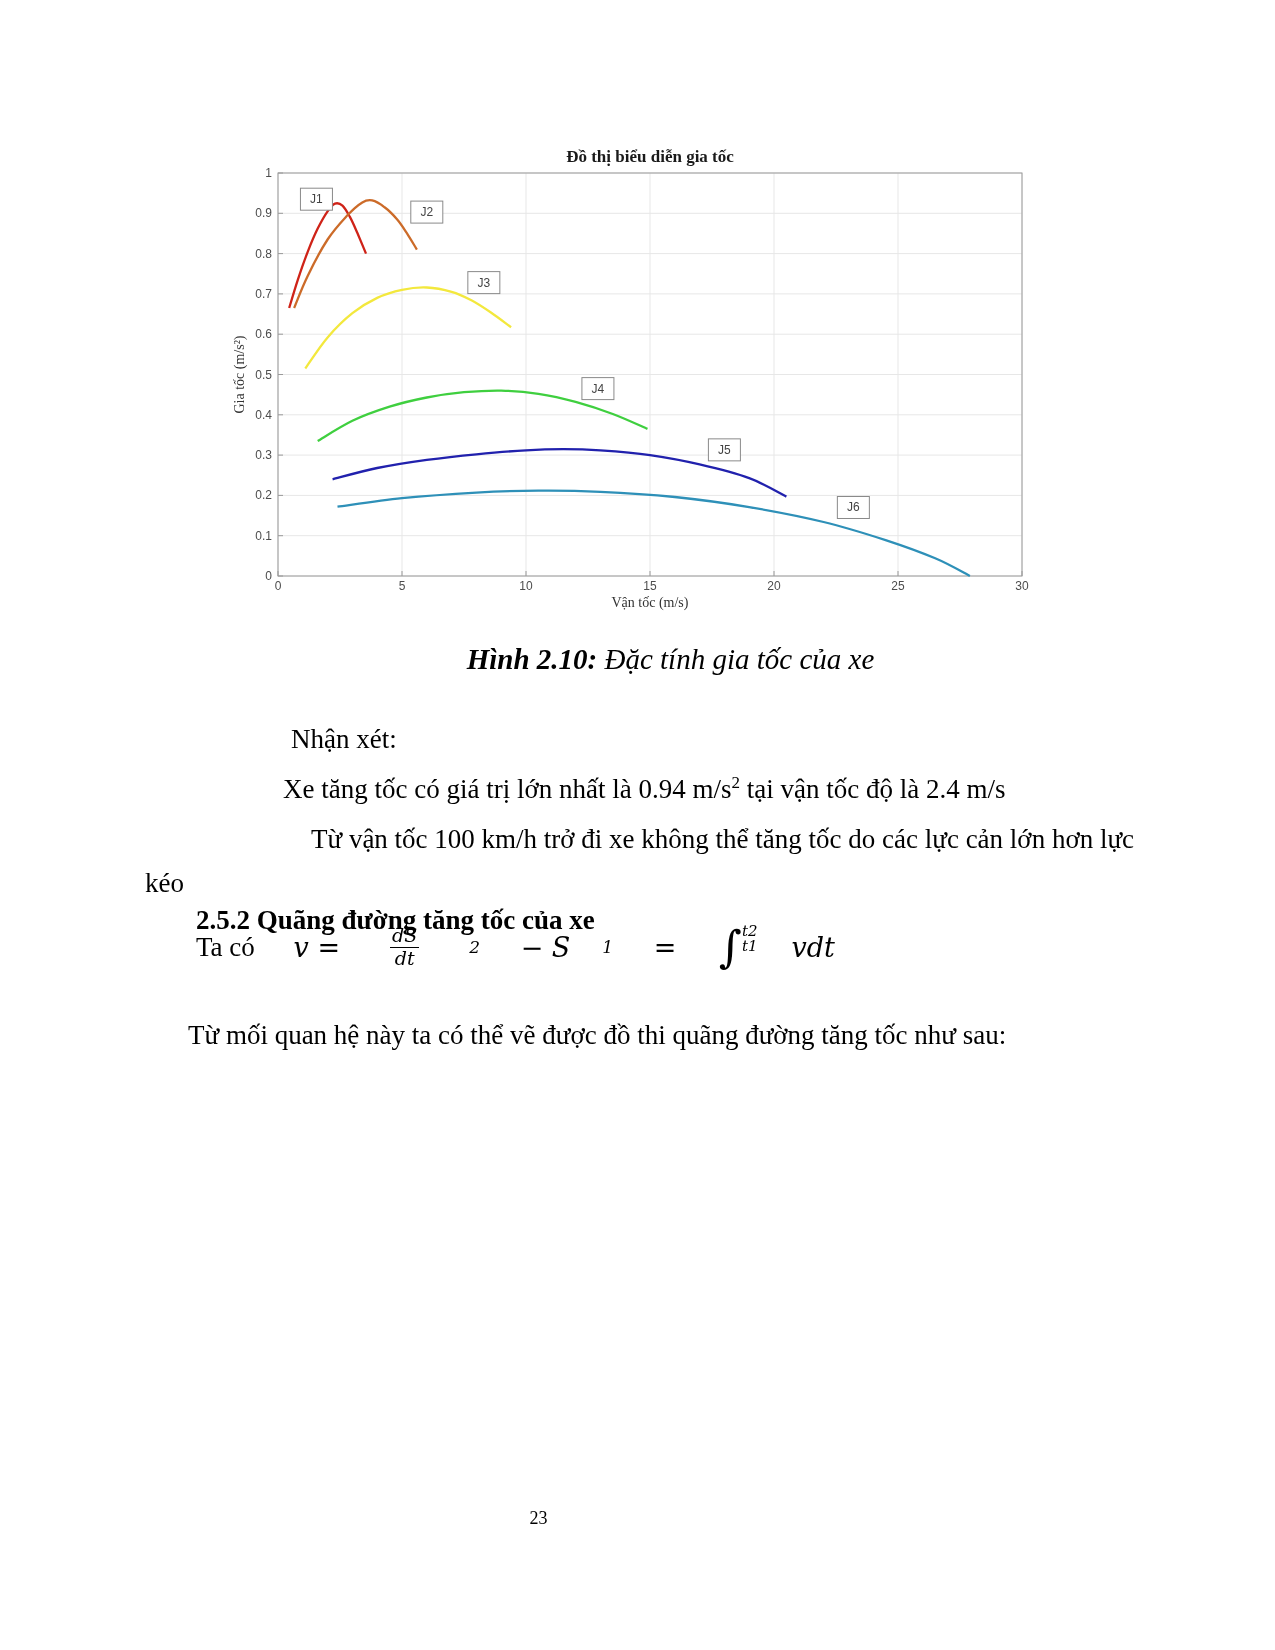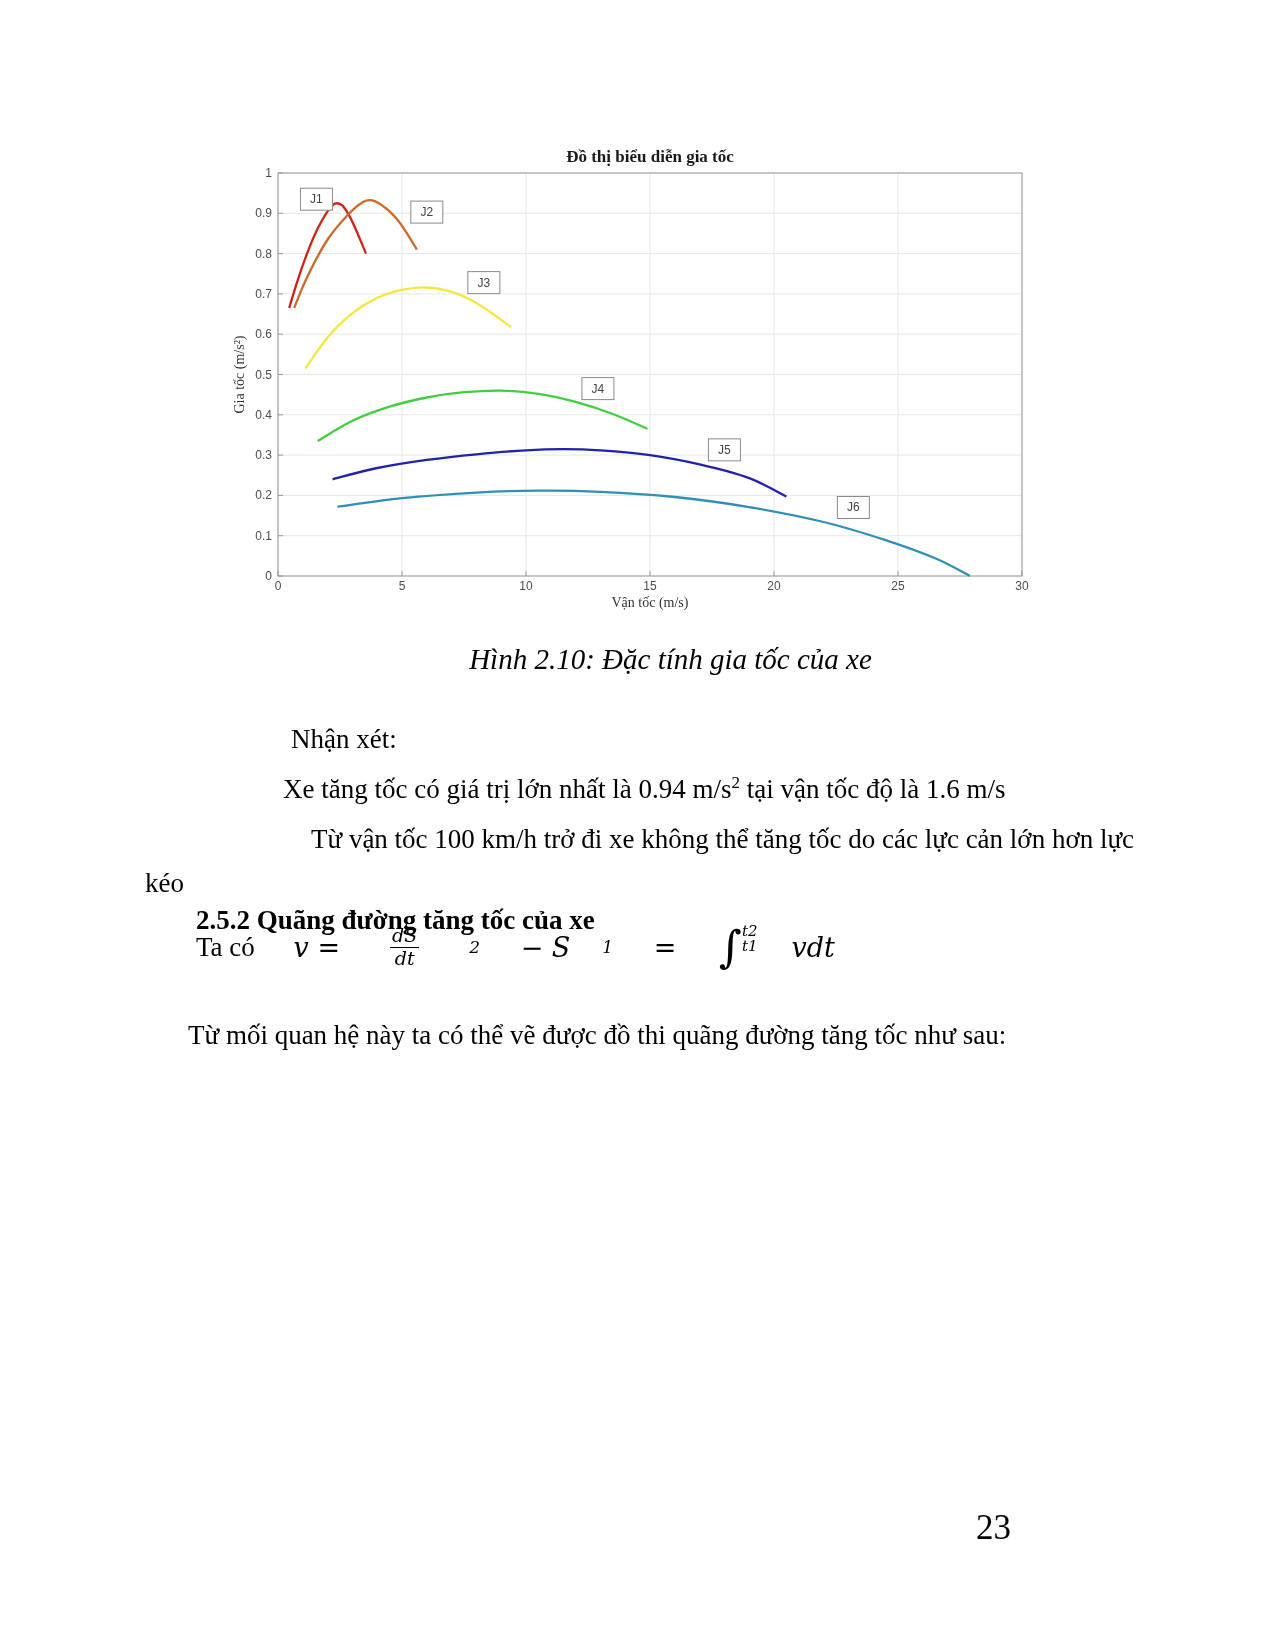--- a/index.html
+++ b/index.html
@@ -18,21 +18,21 @@
   .tick{font-family:"Liberation Sans",sans-serif;font-size:12px;fill:#4d4d4d;}
   .ctitle{font-family:"Liberation Serif",serif;font-size:17px;font-weight:bold;fill:#1a1a1a;}
   .alabel{font-family:"Liberation Serif",serif;font-size:14px;fill:#333;}
   .slabel{font-family:"Liberation Sans",sans-serif;font-size:12px;fill:#444;}
   
   .caption{
     position:absolute;top:643px;left:0;width:1275px;
     text-align:center;padding-left:66px;box-sizing:border-box;
     font-size:29px;font-style:italic;
   }
-  .caption .cap-bold{font-weight:normal;}
+  .caption .cap-bold{font-weight:bold;}
   
   .para{position:absolute;font-size:27px;line-height:1.25;white-space:pre-wrap;}
   .p1{left:291px;top:696px;}
   .p2{left:283px;top:745px;}
   .p2 sup{font-size:17px;}
   .p3{left:283px;top:796px;margin-left:28px;}
   .p3b{left:145px;top:840px;}
   .heading{left:196px;top:881px;font-weight:bold;margin-top:23px;}
   .p4{left:188px;top:992px;}
   
@@ -45,22 +45,22 @@
   .formula .upright{font-style:normal;font-family:"Liberation Serif",serif;}
   .frac{display:inline-flex;flex-direction:column;align-items:center;
         font-size:19px;line-height:1.15;margin:0 18px;vertical-align:middle;}
   .frac .num{border-bottom:1.5px solid #000;padding:0 2px;}
   .formula sub{font-size:17px;font-style:italic;}
   .intwrap{display:inline-flex;align-items:center;margin:0 2px;}
   .int{font-size:44px;font-style:normal;line-height:0.9;}
   .limits{display:inline-flex;flex-direction:column;justify-content:flex-start;
           font-size:15px;height:46px;line-height:1;}
   
-  .pagenum{position:absolute;top:1508px;left:0;width:1011px;text-align:right;
-           padding-left:66px;box-sizing:border-box;font-size:35px;}
+  .pagenum{position:absolute;top:1508px;left:0;width:1011px;text-align:center;
+           padding-left:66px;box-sizing:border-box;font-size:18px;}
 </style>
 </head>
 <body>
 
 <div class="page">
 
   <figure class="chart-wrap" style="margin:0">
     <svg width="800" height="470" viewBox="0 0 800 470">
         <line x1="46" y1="27" x2="46" y2="430" stroke="#e7e7e7"></line>
         <line x1="170" y1="27" x2="170" y2="430" stroke="#e7e7e7"></line>
@@ -138,21 +138,21 @@
         <text x="492.4" y="307.861" text-anchor="middle" class="slabel">J5</text>
         <rect x="605.36" y="350.49" width="32" height="22" fill="#ffffff" stroke="#8a8a8a"></rect>
         <text x="621.36" y="365.49" text-anchor="middle" class="slabel">J6</text>
       </svg>
   </figure>
 
   <div class="caption"><span class="cap-bold">Hình 2.10:</span><span style="white-space:pre-wrap"> Đặc tính gia tốc của xe</span></div>
 
   <p class="para p1">Nhận xét:</p>
 
-  <p class="para p2"><span>Xe tăng tốc có giá trị lớn nhất là 0.94 m/s</span><sup>2</sup><span> tại vận tốc độ là 1.6 m/s</span></p>
+  <p class="para p2"><span>Xe tăng tốc có giá trị lớn nhất là 0.94 m/s</span><sup>2</sup><span> tại vận tốc độ là 2.4 m/s</span></p>
 
   <p class="para p3">Từ vận tốc 100 km/h trở đi xe không thể tăng tốc do các lực cản lớn hơn lực</p>
 
   <p class="para p3b">kéo</p>
 
   <p class="para heading">2.5.2 Quãng đường tăng tốc của xe</p>
 
   <div class="formula">
     <span class="upright">Ta có </span>
     <span>v =</span>

